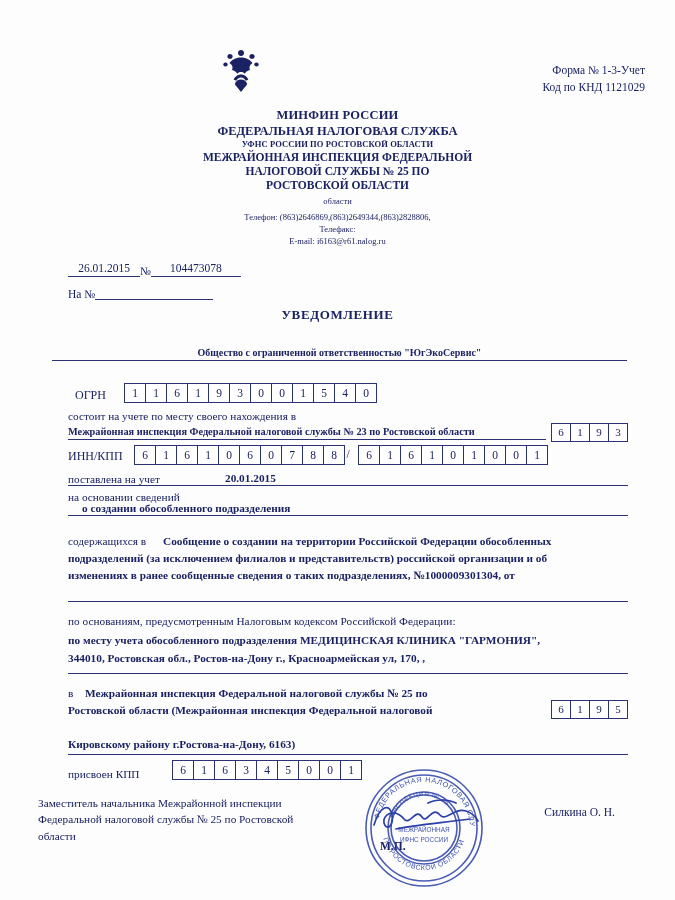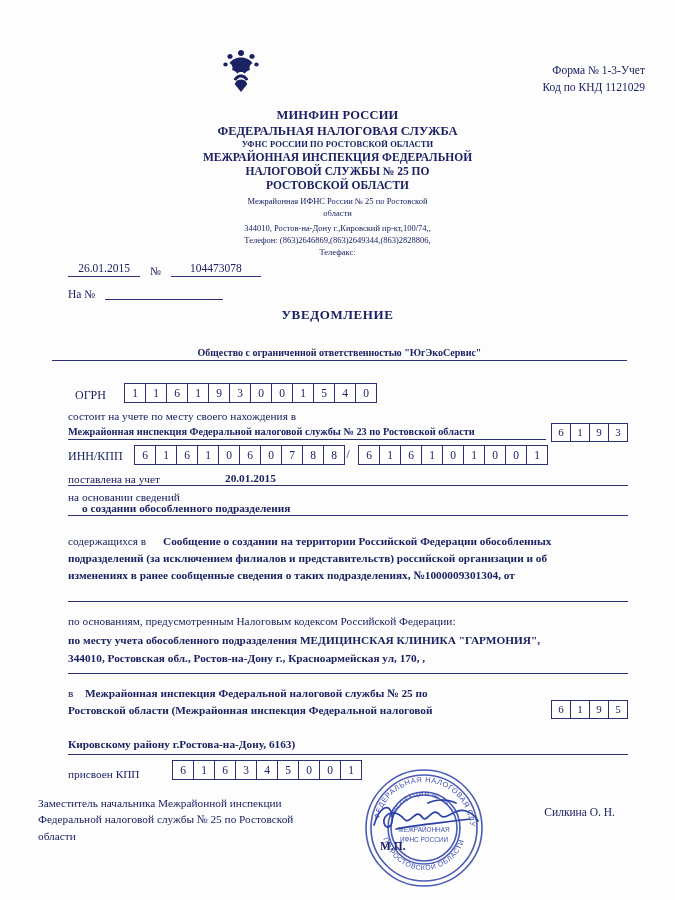--- a/index.html
+++ b/index.html
@@ -85,21 +85,21 @@
   .datenum {
     position: absolute;
     top: 258px;
     left: 68px;
     font-size: 11.5px;
     color: #1b2263;
   }
   .datenum .row {
     display: flex;
     align-items: flex-end;
-    gap: 10px;
+    gap: 0;
     height: 19px;
   }
   .ul {
     border-bottom: 1px solid #2b3172;
     display: inline-block;
     text-align: center;
     padding: 0 3px 1px 3px;
     line-height: 14px;
   }
   .ul.w70 { width: 66px; }
@@ -241,26 +241,25 @@
   </div>
 
   <div class="org-block">
     <div class="l1">МИНФИН РОССИИ</div>
     <div class="l2">ФЕДЕРАЛЬНАЯ НАЛОГОВАЯ СЛУЖБА</div>
     <div class="l3">УФНС РОССИИ ПО РОСТОВСКОЙ ОБЛАСТИ</div>
     <div class="l4">МЕЖРАЙОННАЯ ИНСПЕКЦИЯ ФЕДЕРАЛЬНОЙ</div>
     <div class="l4">НАЛОГОВОЙ СЛУЖБЫ № 25 ПО</div>
     <div class="l4">РОСТОВСКОЙ ОБЛАСТИ</div>
     <div style="height:4px"></div>
-    <div class="small">Межрайонная ИФНС России № 25 по Ростовской</div>
     <div class="small">области</div>
     <div style="height:4px"></div>
-    <div class="addr">344010, Ростов-на-Дону г.,Кировский пр-кт,100/74,,</div>
     <div class="addr">Телефон: (863)2646869,(863)2649344,(863)2828806,</div>
     <div class="addr">Телефакс:</div>
+    <div class="addr">E-mail: i6163@r61.nalog.ru</div>
   </div>
 
   <div class="datenum">
     <div class="row">
       <span class="ul w70">26.01.2015</span>
       <span>№</span>
       <span class="ul w82">104473078</span>
     </div>
     <div class="row" style="margin-top:4px">
       <span>На №</span>

